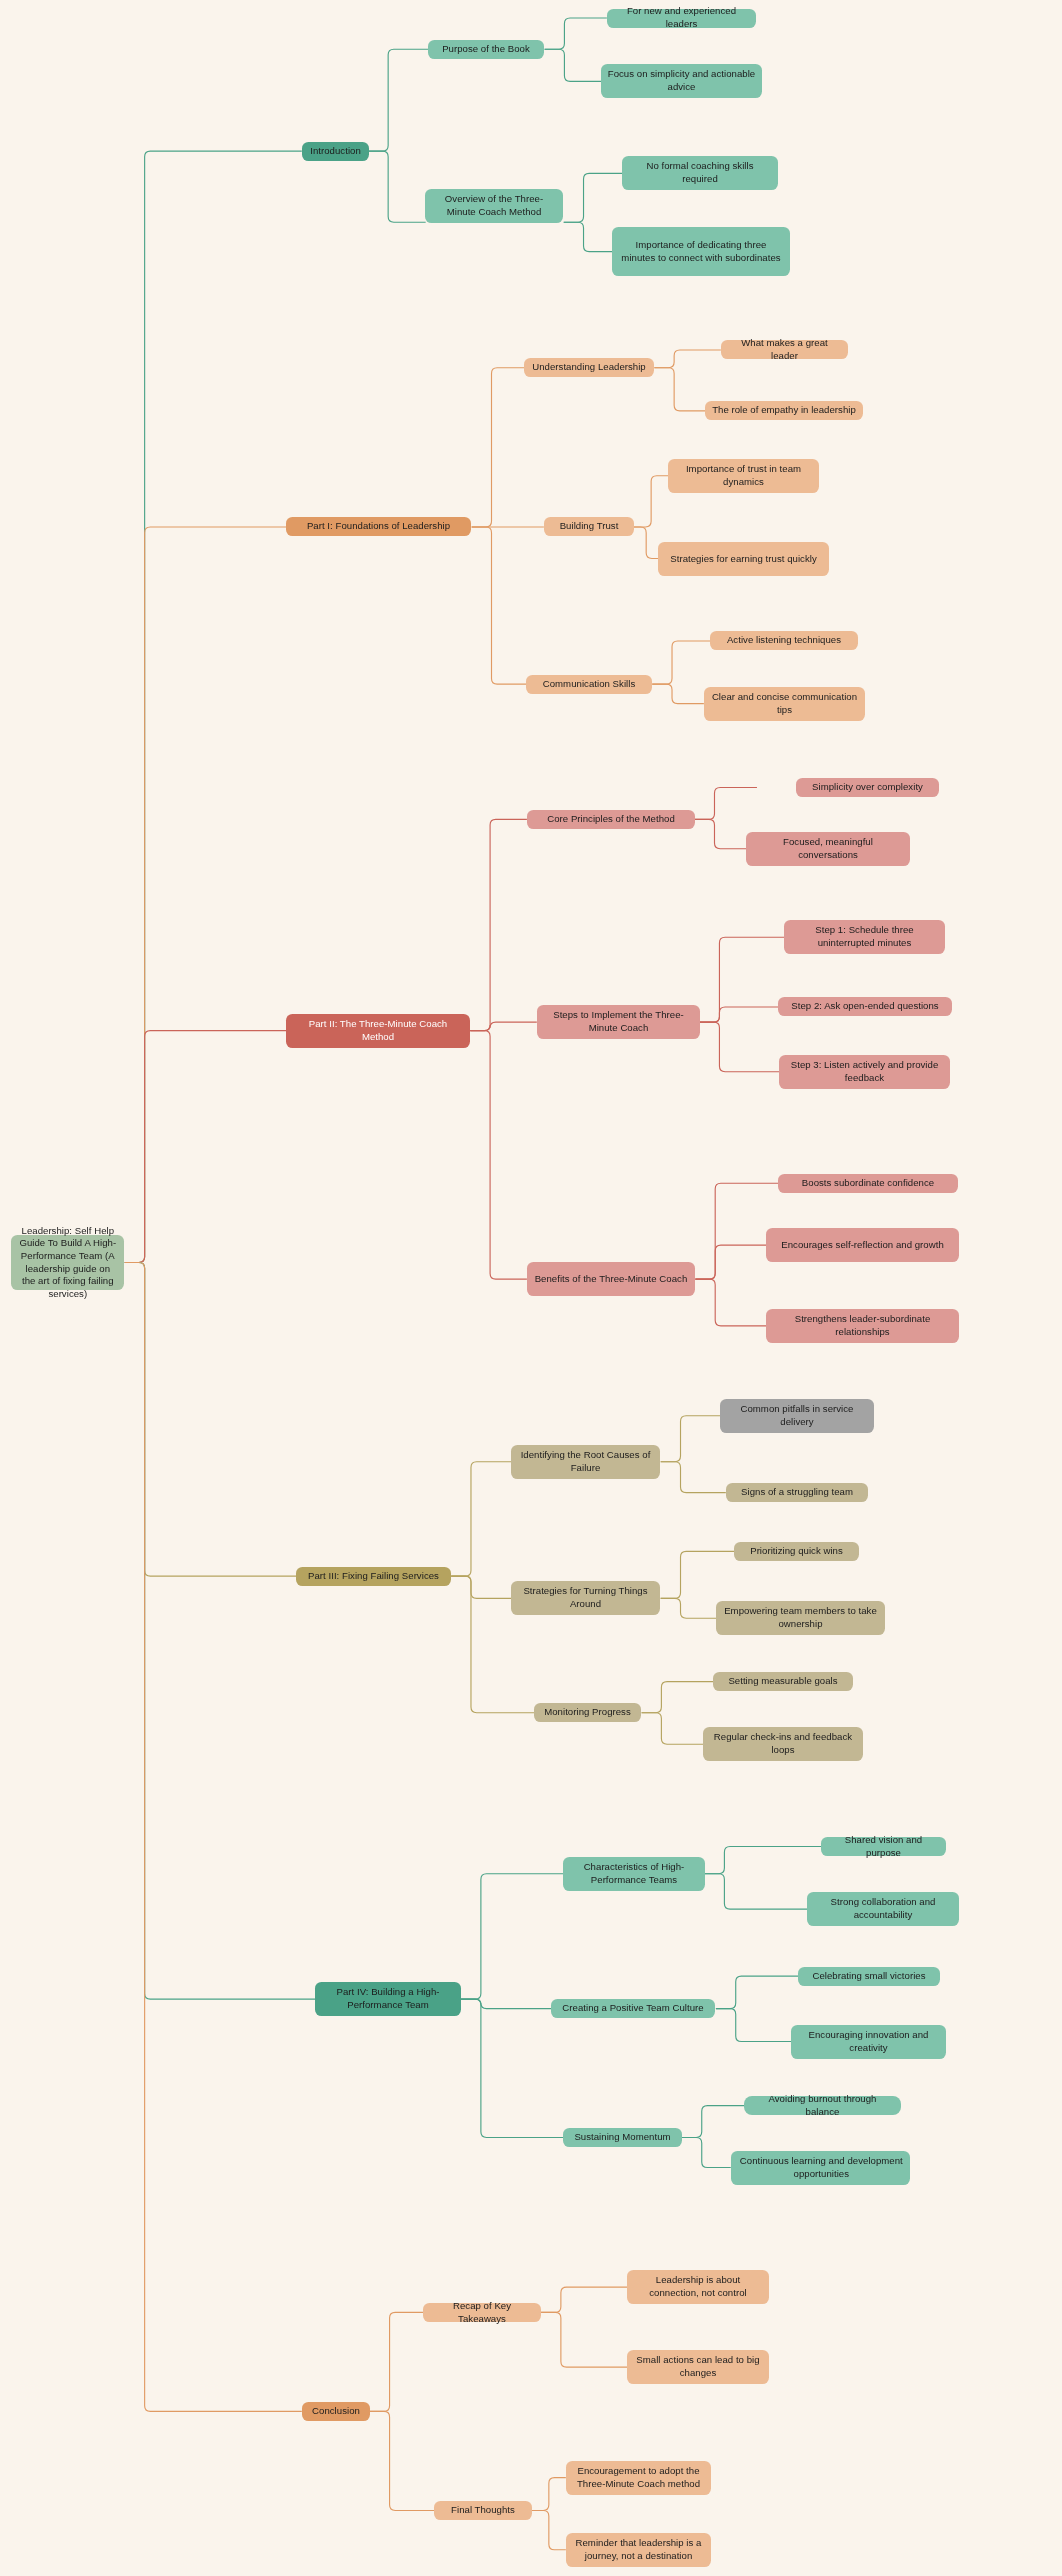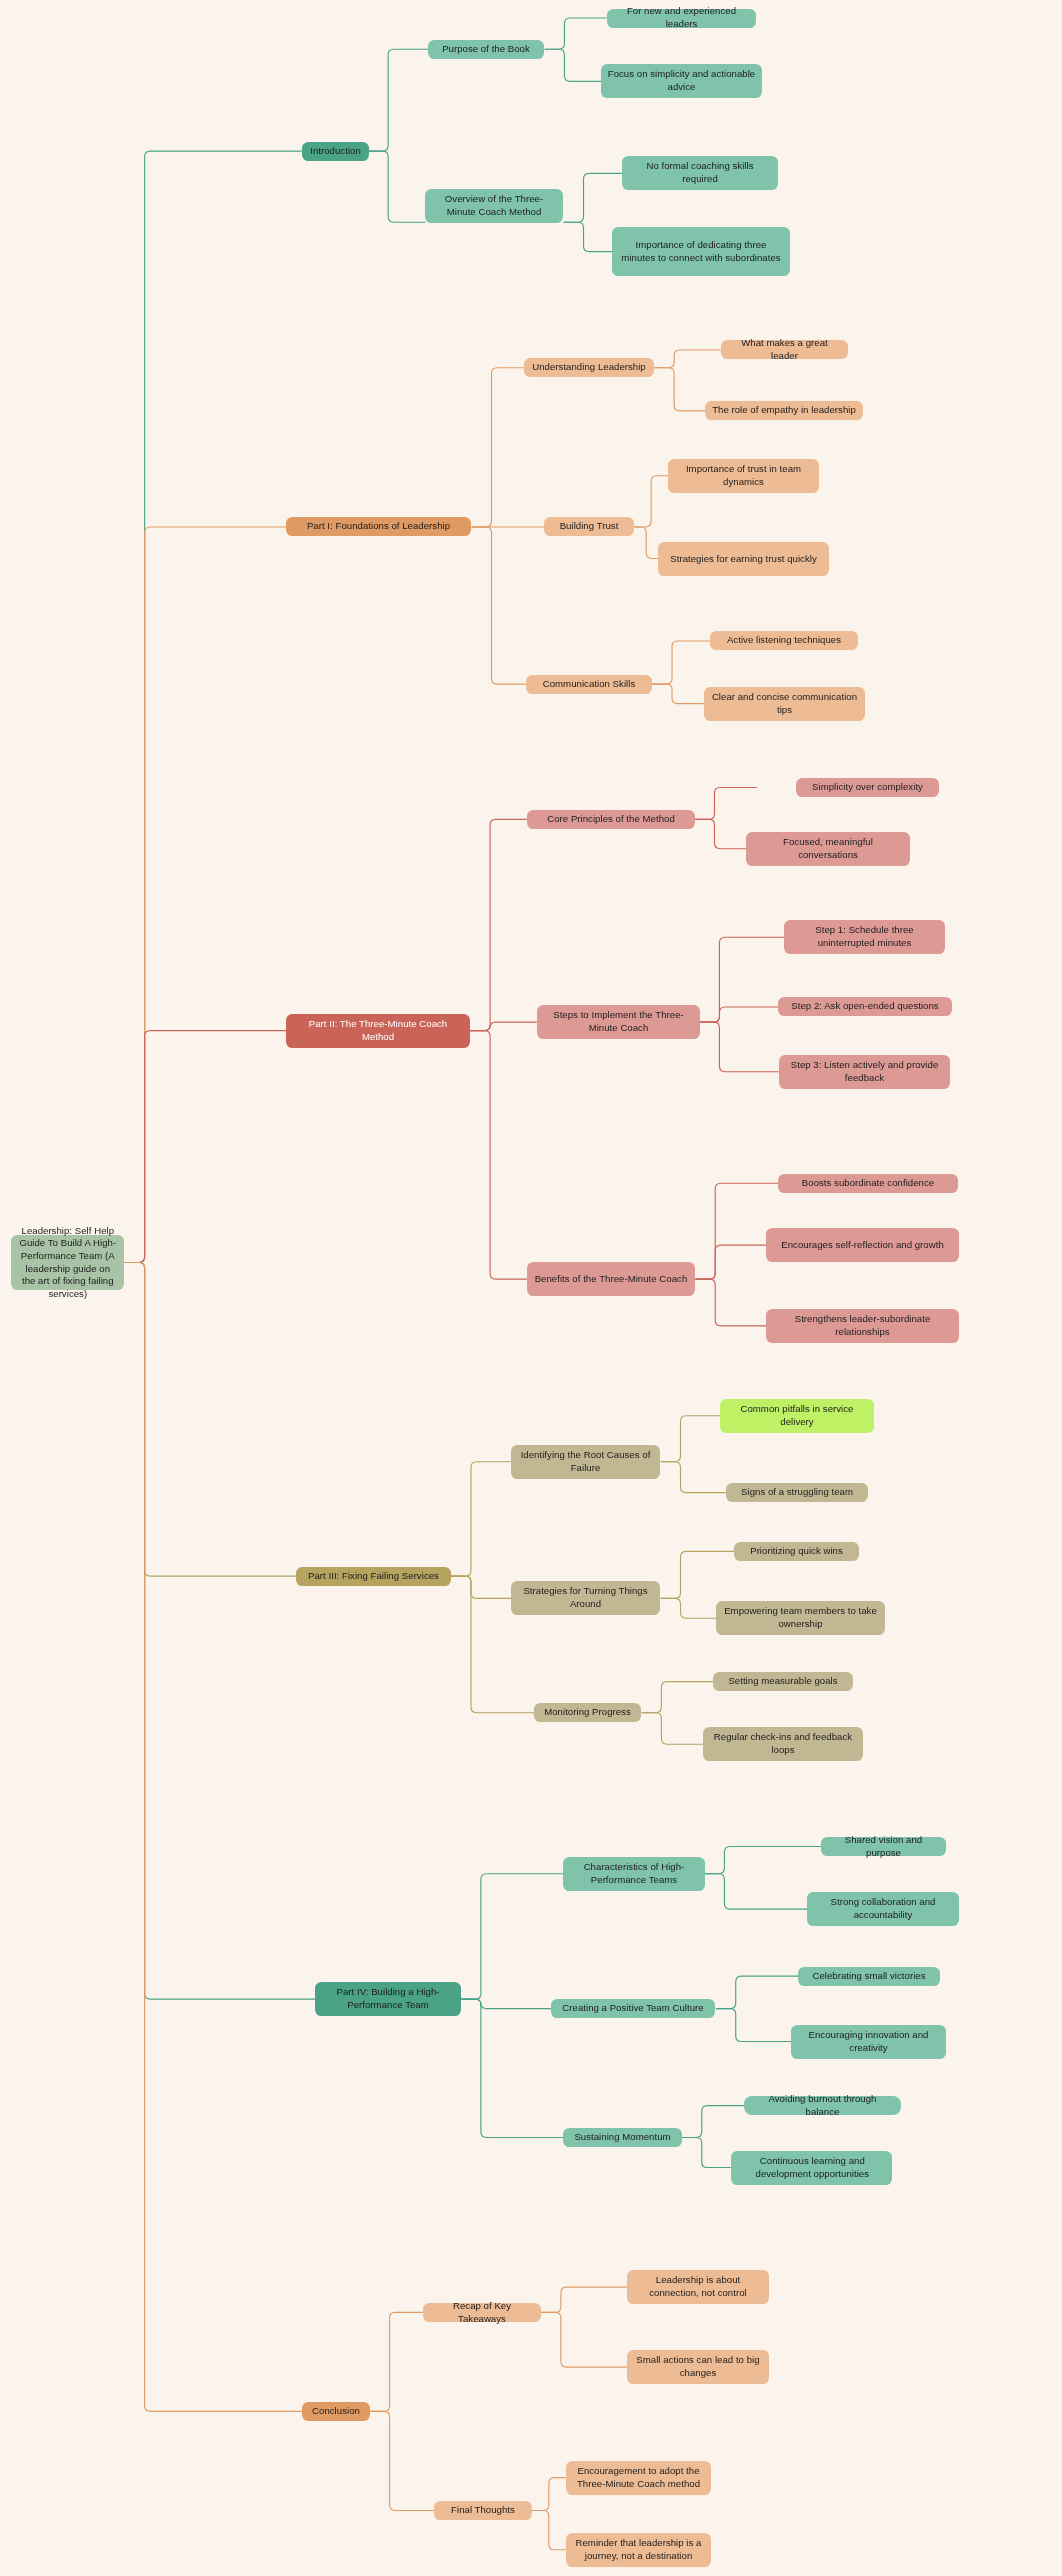--- a/index.html
+++ b/index.html
@@ -137,38 +137,38 @@
     <div class="node lvl2" style="left: 537px; top: 1005px; width: 163px; height: 34px; background: rgb(221, 154, 149);">Steps to Implement the Three-Minute Coach</div>
     <div class="node lvl3" style="left: 784px; top: 920px; width: 161px; height: 34px; background: rgb(221, 154, 149);">Step 1: Schedule three uninterrupted minutes</div>
     <div class="node lvl3" style="left: 778px; top: 997px; width: 174px; height: 19px; background: rgb(221, 154, 149);">Step 2: Ask open-ended questions</div>
     <div class="node lvl3" style="left: 779px; top: 1055px; width: 171px; height: 34px; background: rgb(221, 154, 149);">Step 3: Listen actively and provide feedback</div>
     <div class="node lvl2" style="left: 527px; top: 1262px; width: 168px; height: 34px; background: rgb(221, 154, 149);">Benefits of the Three-Minute Coach</div>
     <div class="node lvl3" style="left: 778px; top: 1174px; width: 180px; height: 19px; background: rgb(221, 154, 149);">Boosts subordinate confidence</div>
     <div class="node lvl3" style="left: 766px; top: 1228px; width: 193px; height: 34px; background: rgb(221, 154, 149);">Encourages self-reflection and growth</div>
     <div class="node lvl3" style="left: 766px; top: 1309px; width: 193px; height: 34px; background: rgb(221, 154, 149);">Strengthens leader-subordinate relationships</div>
     <div class="node lvl1" style="left: 296px; top: 1567px; width: 155px; height: 19px; background: rgb(181, 163, 95);">Part III: Fixing Failing Services</div>
     <div class="node lvl2" style="left: 511px; top: 1445px; width: 149px; height: 34px; background: rgb(194, 183, 147);">Identifying the Root Causes of Failure</div>
-    <div class="node lvl3" style="left: 720px; top: 1399px; width: 154px; height: 34px; background: #bef264;">Common pitfalls in service delivery</div>
+    <div class="node lvl3" style="left: 720px; top: 1399px; width: 154px; height: 34px; background: #a3a3a3;">Common pitfalls in service delivery</div>
     <div class="node lvl3" style="left: 726px; top: 1483px; width: 142px; height: 19px; background: rgb(194, 183, 147);">Signs of a struggling team</div>
     <div class="node lvl2" style="left: 511px; top: 1581px; width: 149px; height: 34px; background: rgb(194, 183, 147);">Strategies for Turning Things Around</div>
     <div class="node lvl3" style="left: 734px; top: 1542px; width: 125px; height: 19px; background: rgb(194, 183, 147);">Prioritizing quick wins</div>
     <div class="node lvl3" style="left: 716px; top: 1601px; width: 169px; height: 34px; background: rgb(194, 183, 147);">Empowering team members to take ownership</div>
     <div class="node lvl2" style="left: 534px; top: 1703px; width: 107px; height: 19px; background: rgb(194, 183, 147);">Monitoring Progress</div>
     <div class="node lvl3" style="left: 713px; top: 1672px; width: 140px; height: 19px; background: rgb(194, 183, 147);">Setting measurable goals</div>
     <div class="node lvl3" style="left: 703px; top: 1727px; width: 160px; height: 34px; background: rgb(194, 183, 147);">Regular check-ins and feedback loops</div>
     <div class="node lvl1" style="left: 315px; top: 1982px; width: 146px; height: 34px; background: rgb(74, 162, 135);">Part IV: Building a High-Performance Team</div>
     <div class="node lvl2" style="left: 563px; top: 1857px; width: 142px; height: 34px; background: rgb(127, 195, 171);">Characteristics of High-Performance Teams</div>
     <div class="node lvl3" style="left: 821px; top: 1837px; width: 125px; height: 19px; background: rgb(127, 195, 171);">Shared vision and purpose</div>
     <div class="node lvl3" style="left: 807px; top: 1892px; width: 152px; height: 34px; background: rgb(127, 195, 171);">Strong collaboration and accountability</div>
     <div class="node lvl2" style="left: 551px; top: 1999px; width: 164px; height: 19px; background: rgb(127, 195, 171);">Creating a Positive Team Culture</div>
     <div class="node lvl3" style="left: 798px; top: 1967px; width: 142px; height: 19px; background: rgb(127, 195, 171);">Celebrating small victories</div>
     <div class="node lvl3" style="left: 791px; top: 2025px; width: 155px; height: 34px; background: rgb(127, 195, 171);">Encouraging innovation and creativity</div>
     <div class="node lvl2" style="left: 563px; top: 2128px; width: 119px; height: 19px; background: rgb(127, 195, 171);">Sustaining Momentum</div>
     <div class="node lvl3" style="left: 744px; top: 2096px; width: 157px; height: 19px; background: rgb(127, 195, 171); border-radius: 8px;">Avoiding burnout through balance</div>
-    <div class="node lvl3" style="left: 731px; top: 2151px; width: 161px; height: 34px; background: rgb(127, 195, 171); padding-left: 8px;">Continuous learning and development opportunities</div>
+    <div class="node lvl3" style="left: 731px; top: 2151px; width: 179px; height: 34px; background: rgb(127, 195, 171); padding-left: 8px;">Continuous learning and development opportunities</div>
     <div class="node lvl1" style="left: 302px; top: 2402px; width: 68px; height: 19px; background: rgb(224, 154, 99);">Conclusion</div>
     <div class="node lvl2" style="left: 423px; top: 2303px; width: 118px; height: 19px; background: rgb(237, 187, 148);">Recap of Key Takeaways</div>
     <div class="node lvl3" style="left: 627px; top: 2270px; width: 142px; height: 34px; background: rgb(237, 187, 148);">Leadership is about connection, not control</div>
     <div class="node lvl3" style="left: 627px; top: 2350px; width: 142px; height: 34px; background: rgb(237, 187, 148);">Small actions can lead to big changes</div>
     <div class="node lvl2" style="left: 434px; top: 2501px; width: 98px; height: 19px; background: rgb(237, 187, 148);">Final Thoughts</div>
     <div class="node lvl3" style="left: 566px; top: 2461px; width: 145px; height: 34px; background: rgb(237, 187, 148);">Encouragement to adopt the Three-Minute Coach method</div>
     <div class="node lvl3" style="left: 566px; top: 2533px; width: 145px; height: 34px; background: rgb(237, 187, 148);">Reminder that leadership is a journey, not a destination</div>
   </div>
 
 

